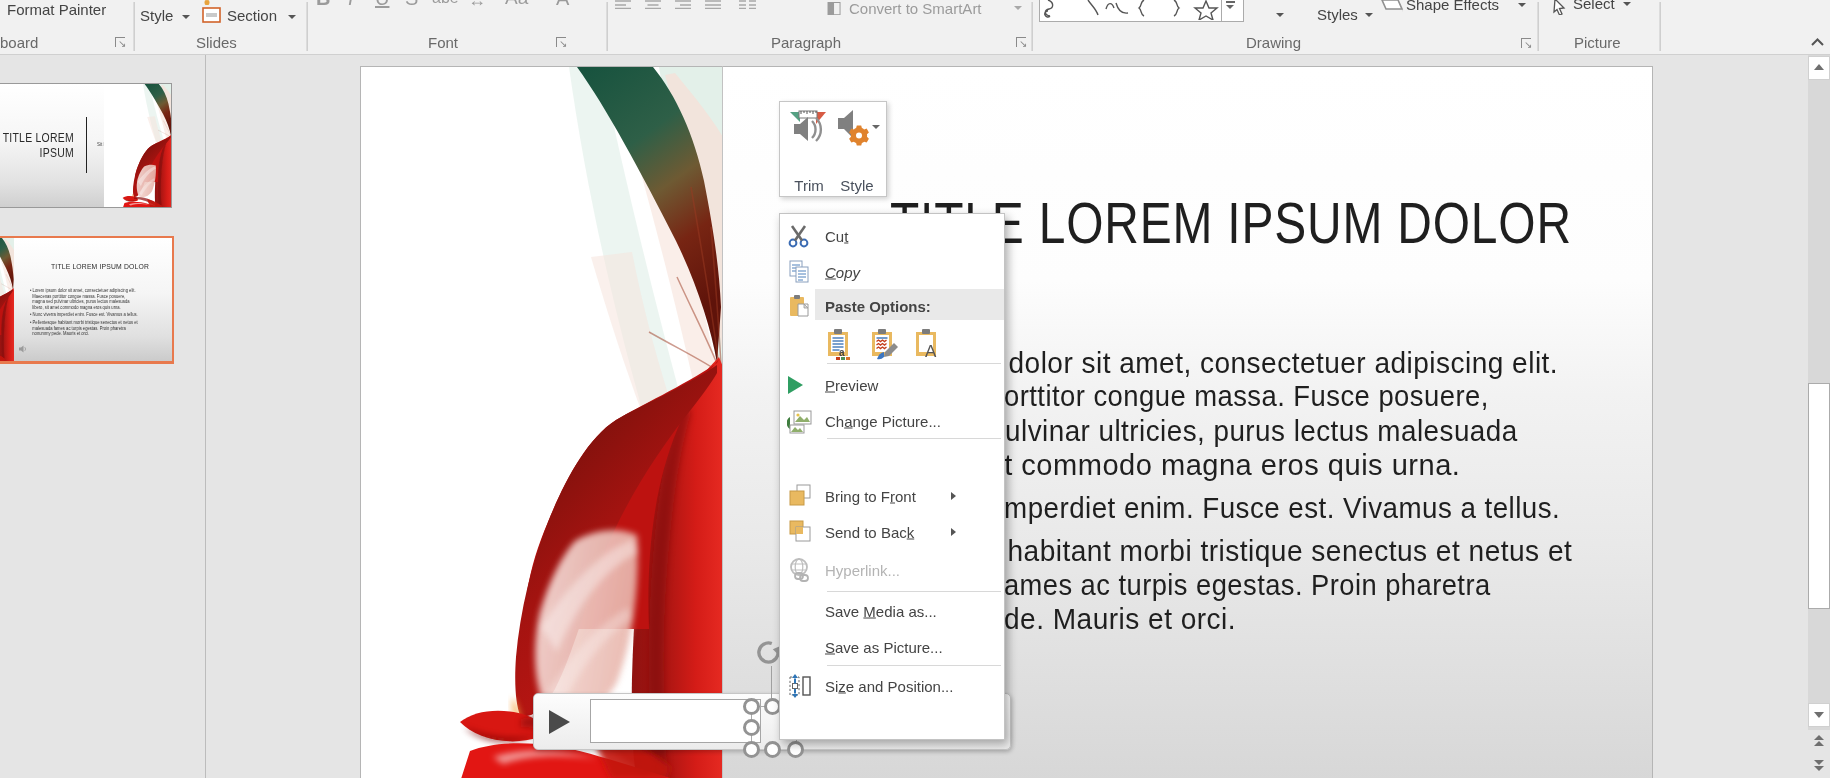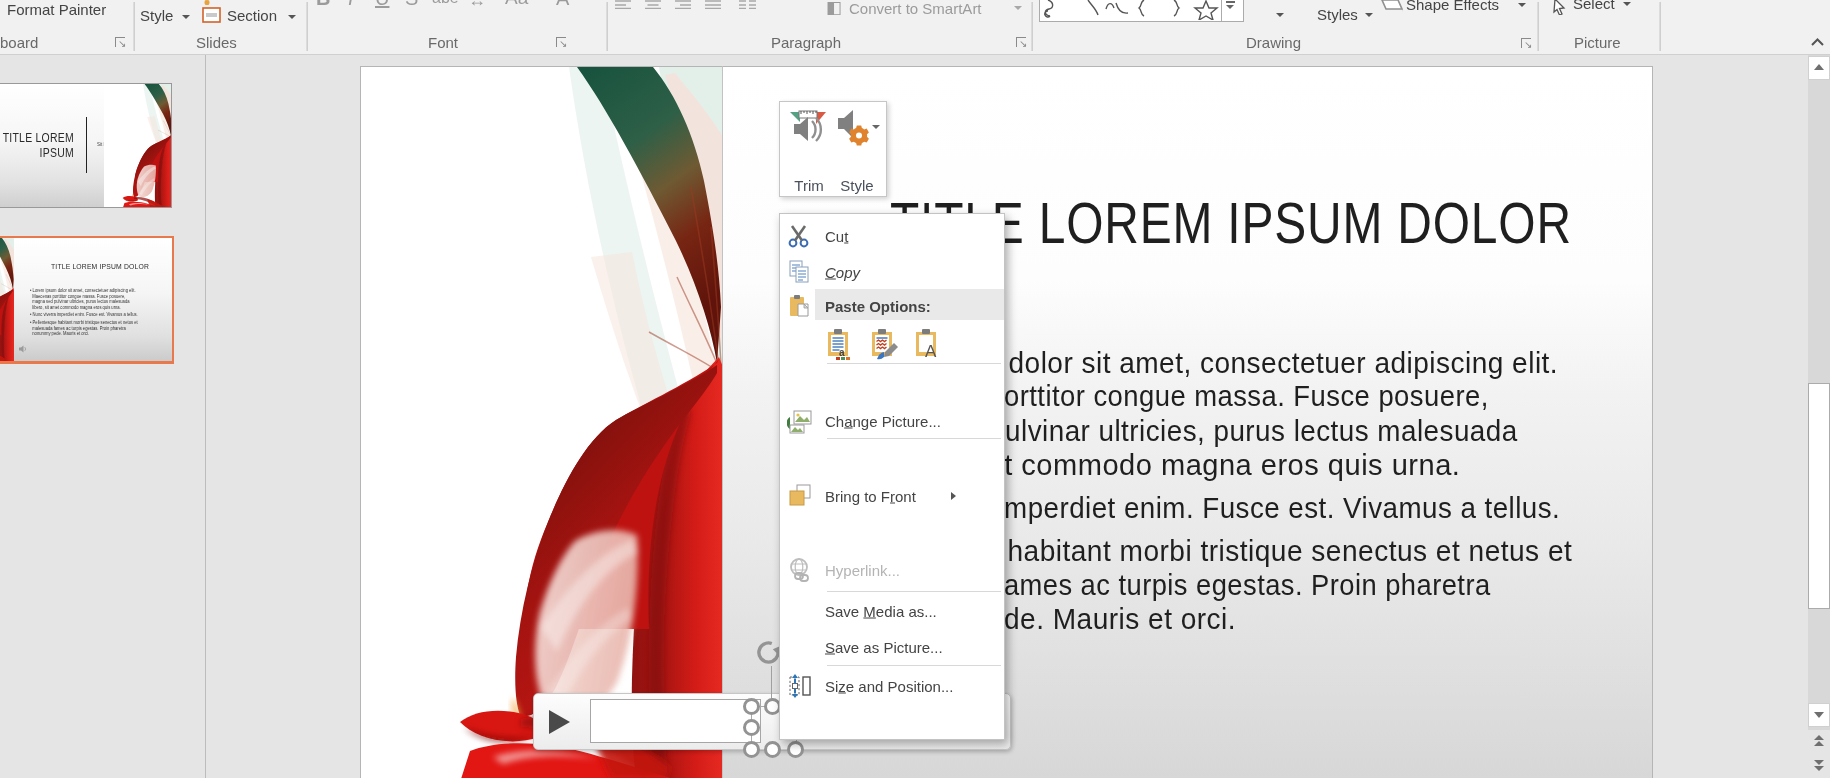--- a/index.html
+++ b/index.html
@@ -366,40 +366,53 @@
       <path d="M14,23 q-5,1 -7,7 q4,1 7,-2 z" fill="#3b76c2"></path>
     </svg>
     <svg class="abs" style="left:134px;top:0px;" width="28" height="31" viewBox="0 0 28 31">
       <path d="M2,3 h20 v24 h-20 z" fill="#e9b960"></path>
       <rect x="5" y="6" width="14" height="17" fill="#fff"></rect>
       <rect x="8" y="0" width="8" height="5" rx="1" fill="#7c7c7c"></rect>
       <text x="11" y="28" font-size="17" fill="#555">A</text>
     </svg>
   </div>
   <div class="msep" style="top:149px;"></div>
+  <div class="mrow" style="top:153px;">
+    <div class="abs" style="left:8px;top:9px;width:0;height:0;border-top:9px solid transparent;border-bottom:9px solid transparent;border-left:15px solid #2f9e62;"></div>
+    <div class="mtext"><u>P</u>review</div>
+  </div>
   <div class="mrow" style="top:189px;">
     <svg class="micon" viewBox="0 0 26 26">
       <rect x="7" y="3" width="17" height="13" fill="#fff" stroke="#999"></rect>
       <path d="M8,14 l5,-6 4,4 3,-3 3,5 z" fill="#8fae6b"></path>
       <circle cx="11" cy="7" r="1.6" fill="#e7c34a"></circle>
       <path d="M3,9 a7,7 0 0,0 0,12 l0,-3 3,3.5 -3,3.5 0,-3" fill="#3f7e3f" stroke="none"></path>
       <rect x="3" y="17" width="14" height="8" fill="#fff" stroke="#999"></rect>
       <path d="M4,24 l4,-5 3,3 2,-2 3,4 z" fill="#8fae6b"></path>
     </svg>
     <div class="mtext">Ch<u>a</u>nge Picture...</div>
   </div>
   <div class="msep" style="top:224px;"></div>
   <div class="mrow" style="top:264px;">
     <svg class="micon" viewBox="0 0 26 26">
       <rect x="10" y="2" width="13" height="13" fill="none" stroke="#9a9a9a"></rect>
       <rect x="3" y="8" width="14" height="14" fill="#e9b960" stroke="#c79a46"></rect>
     </svg>
     <div class="mtext">Bring to F<u>r</u>ont</div>
     <div class="subarr"></div>
   </div>
+  <div class="mrow" style="top:300px;">
+    <svg class="micon" viewBox="0 0 26 26">
+      <rect x="3" y="2" width="13" height="13" fill="#e9b960" stroke="#c79a46"></rect>
+      <rect x="9" y="8" width="14" height="14" fill="#fff" stroke="#9a9a9a"></rect>
+      <rect x="9" y="8" width="7" height="7" fill="#e9b960" stroke="none"></rect>
+    </svg>
+    <div class="mtext">Send to Bac<u>k</u></div>
+    <div class="subarr"></div>
+  </div>
   <div class="mrow mgray" style="top:338px;">
     <svg class="micon" viewBox="0 0 26 26">
       <circle cx="12" cy="10" r="8" fill="none" stroke="#bdbdbd" stroke-width="1.8"></circle>
       <ellipse cx="12" cy="10" rx="3.8" ry="8" fill="none" stroke="#bdbdbd" stroke-width="1.2"></ellipse>
       <path d="M4.5,7 h15 M4.5,13 h15" stroke="#bdbdbd" stroke-width="1.2" fill="none"></path>
       <rect x="8" y="16" width="8" height="6" rx="3" fill="none" stroke="#b3b3b3" stroke-width="1.8"></rect>
       <rect x="13" y="18" width="8" height="6" rx="3" fill="none" stroke="#b3b3b3" stroke-width="1.8"></rect>
     </svg>
     <div class="mtext">Hyperlink...</div>
   </div>

